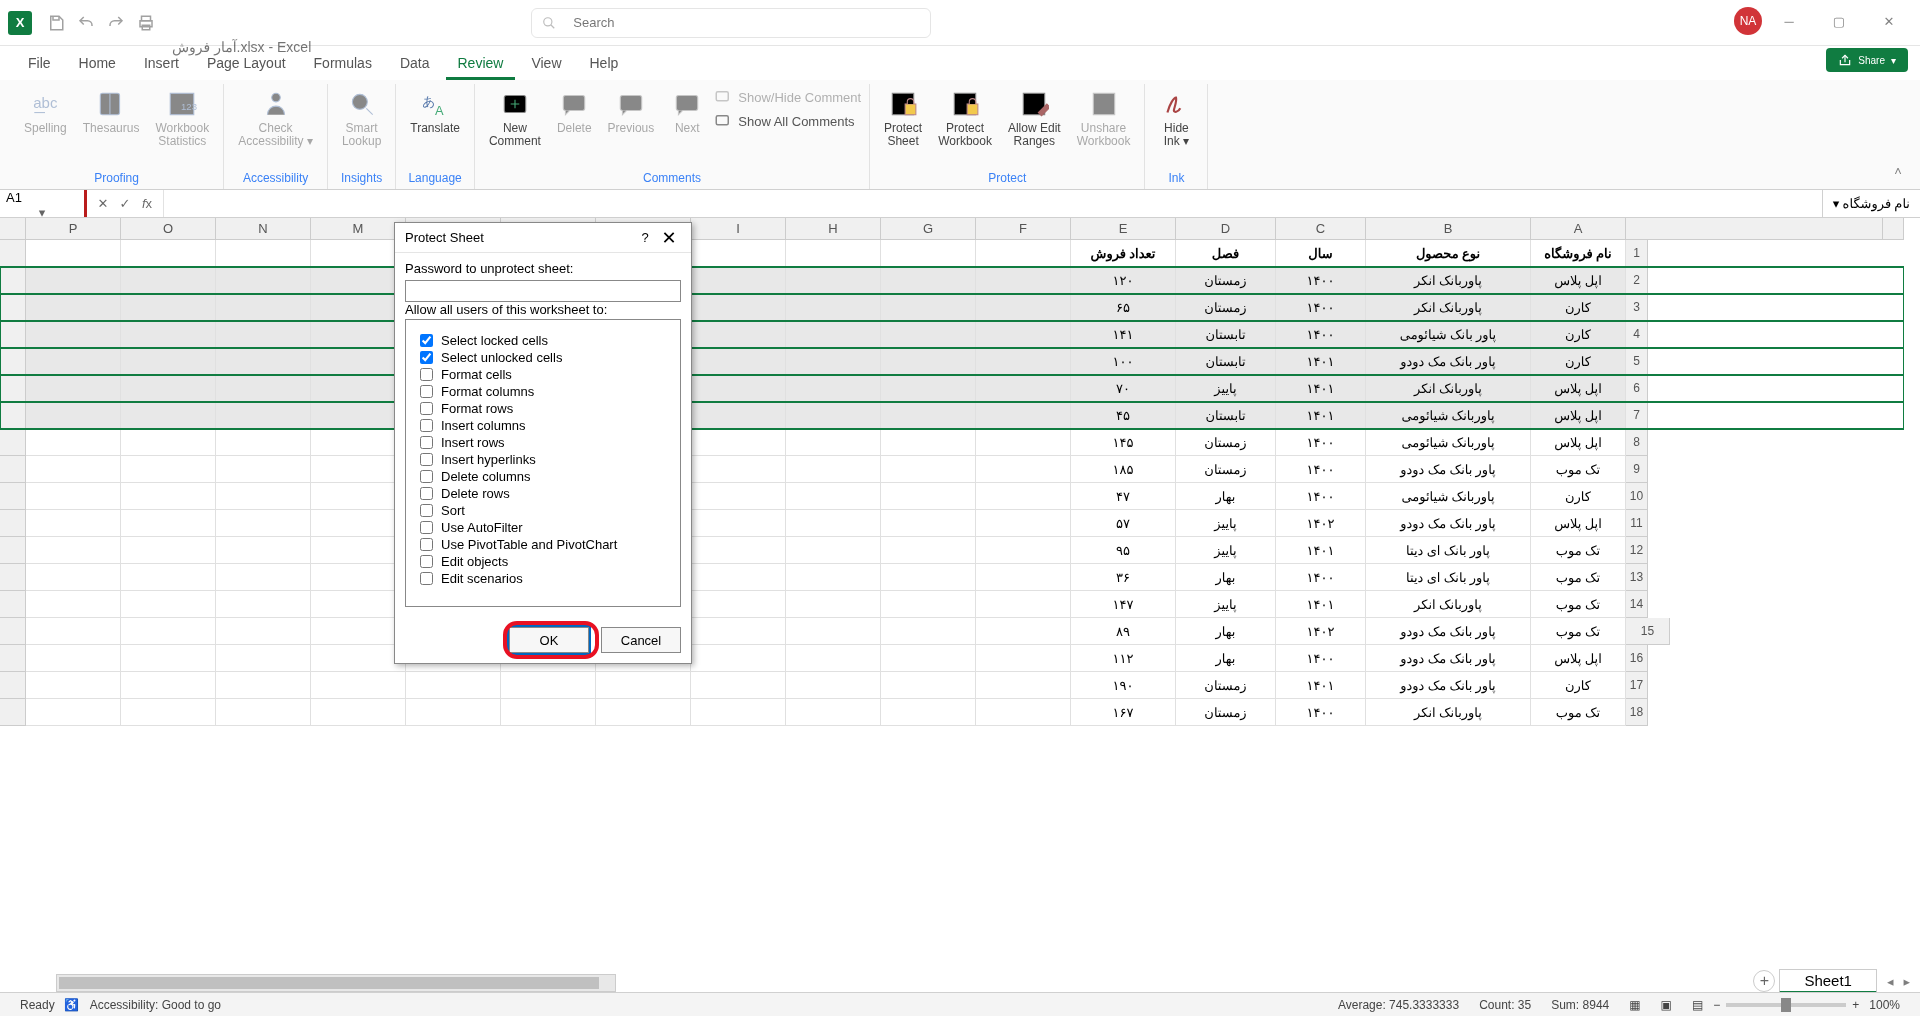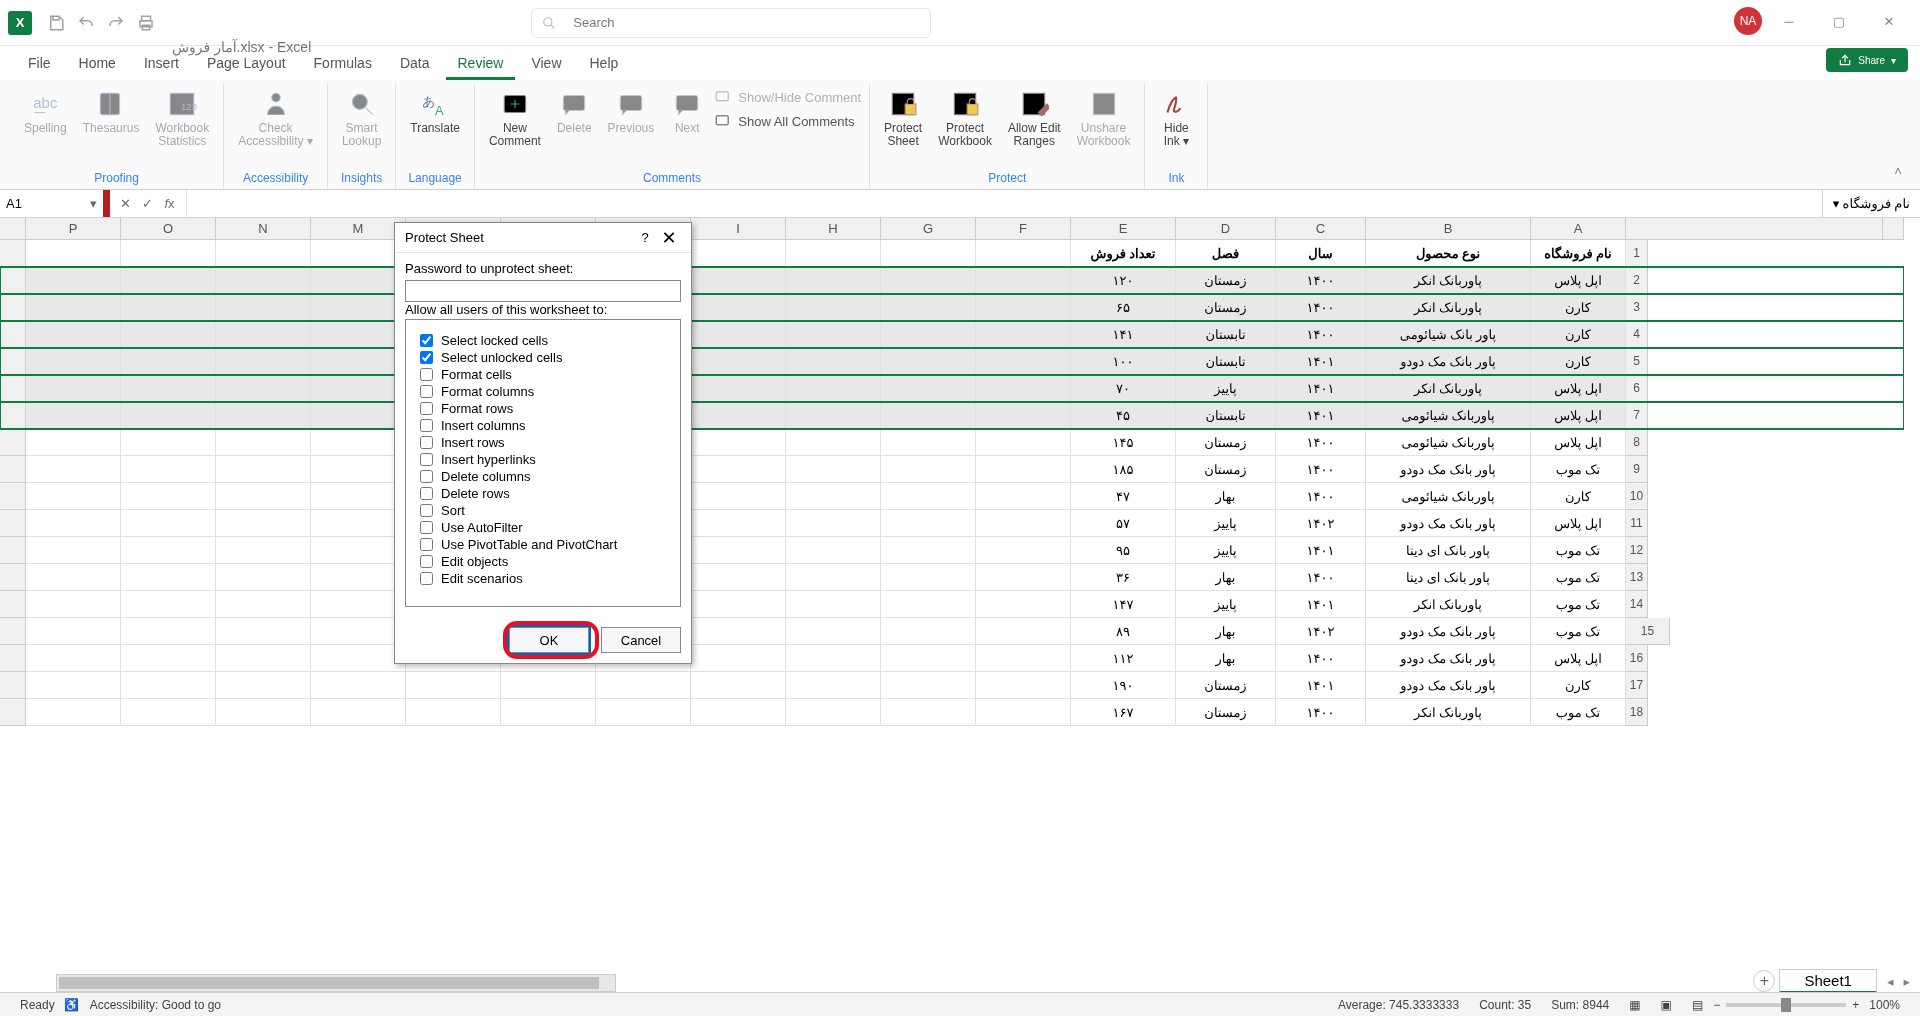--- a/index.html
+++ b/index.html
@@ -31,21 +31,21 @@
 .rbtn { display: flex; flex-direction: column; align-items: center; justify-content: flex-start; padding: 2px 6px; min-width: 46px; gap: 2px; cursor: pointer; }
 .rbtn.dis { opacity: .45; }
 .rbtn .ricon { width: 32px; height: 32px; display: flex; align-items: center; justify-content: center; font-size: 22px; color: #444; }
 .rbtn .rlabel { font-size: 12px; text-align: center; line-height: 1.1; color: #444; }
 .ribbon .stack { display: flex; flex-direction: column; gap: 6px; padding-top: 2px; }
 .ribbon .stack .srow { display: flex; align-items: center; gap: 6px; font-size: 13px; color: #555; cursor: pointer; }
 .ribbon .collapse { position: absolute; right: 10px; bottom: 6px; width: 24px; height: 24px; display:flex;align-items:center;justify-content:center;opacity:.5;}
 
 
 .formulabar { height: 28px; border-bottom: 1px solid #d0d0d0; display: flex; align-items: center; font-size: 13px; }
-.namebox { display: flex; align-items: center; border-right: 7px solid #b91c1c; height: 100%; }
+.namebox { display: flex; align-items: center; border-right: 3px solid #b91c1c; height: 100%; flex-direction: column; }
 .namebox input { width: 84px; border: none; padding: 0 6px; font-size: 13px; height: 100%; outline: none; }
 .namebox .dd { padding: 0 6px; opacity: .6; }
 .fxbtns { display: flex; gap: 2px; padding: 0 6px; opacity: .6; border-right: 1px solid #d0d0d0; height: 100%; align-items: center; }
 .fxbtns span { width: 20px; text-align: center; cursor: pointer; }
 .formulabar .fxinput { flex: 1; border: none; height: 100%; padding: 0 8px; outline: none; }
 .formulabar .rtl-name { direction: rtl; font-family: Tahoma; padding: 0 10px; border-left: 1px solid #d0d0d0; height:100%; display:flex; align-items:center; }
 
 
 .sheet { position: absolute; top: 218px; bottom: 46px; left: 0; right: 16px; overflow: hidden; }
 .colhdr { display: flex; background: #f0f0f0; border-bottom: 1px solid #ccc; height: 22px; }

